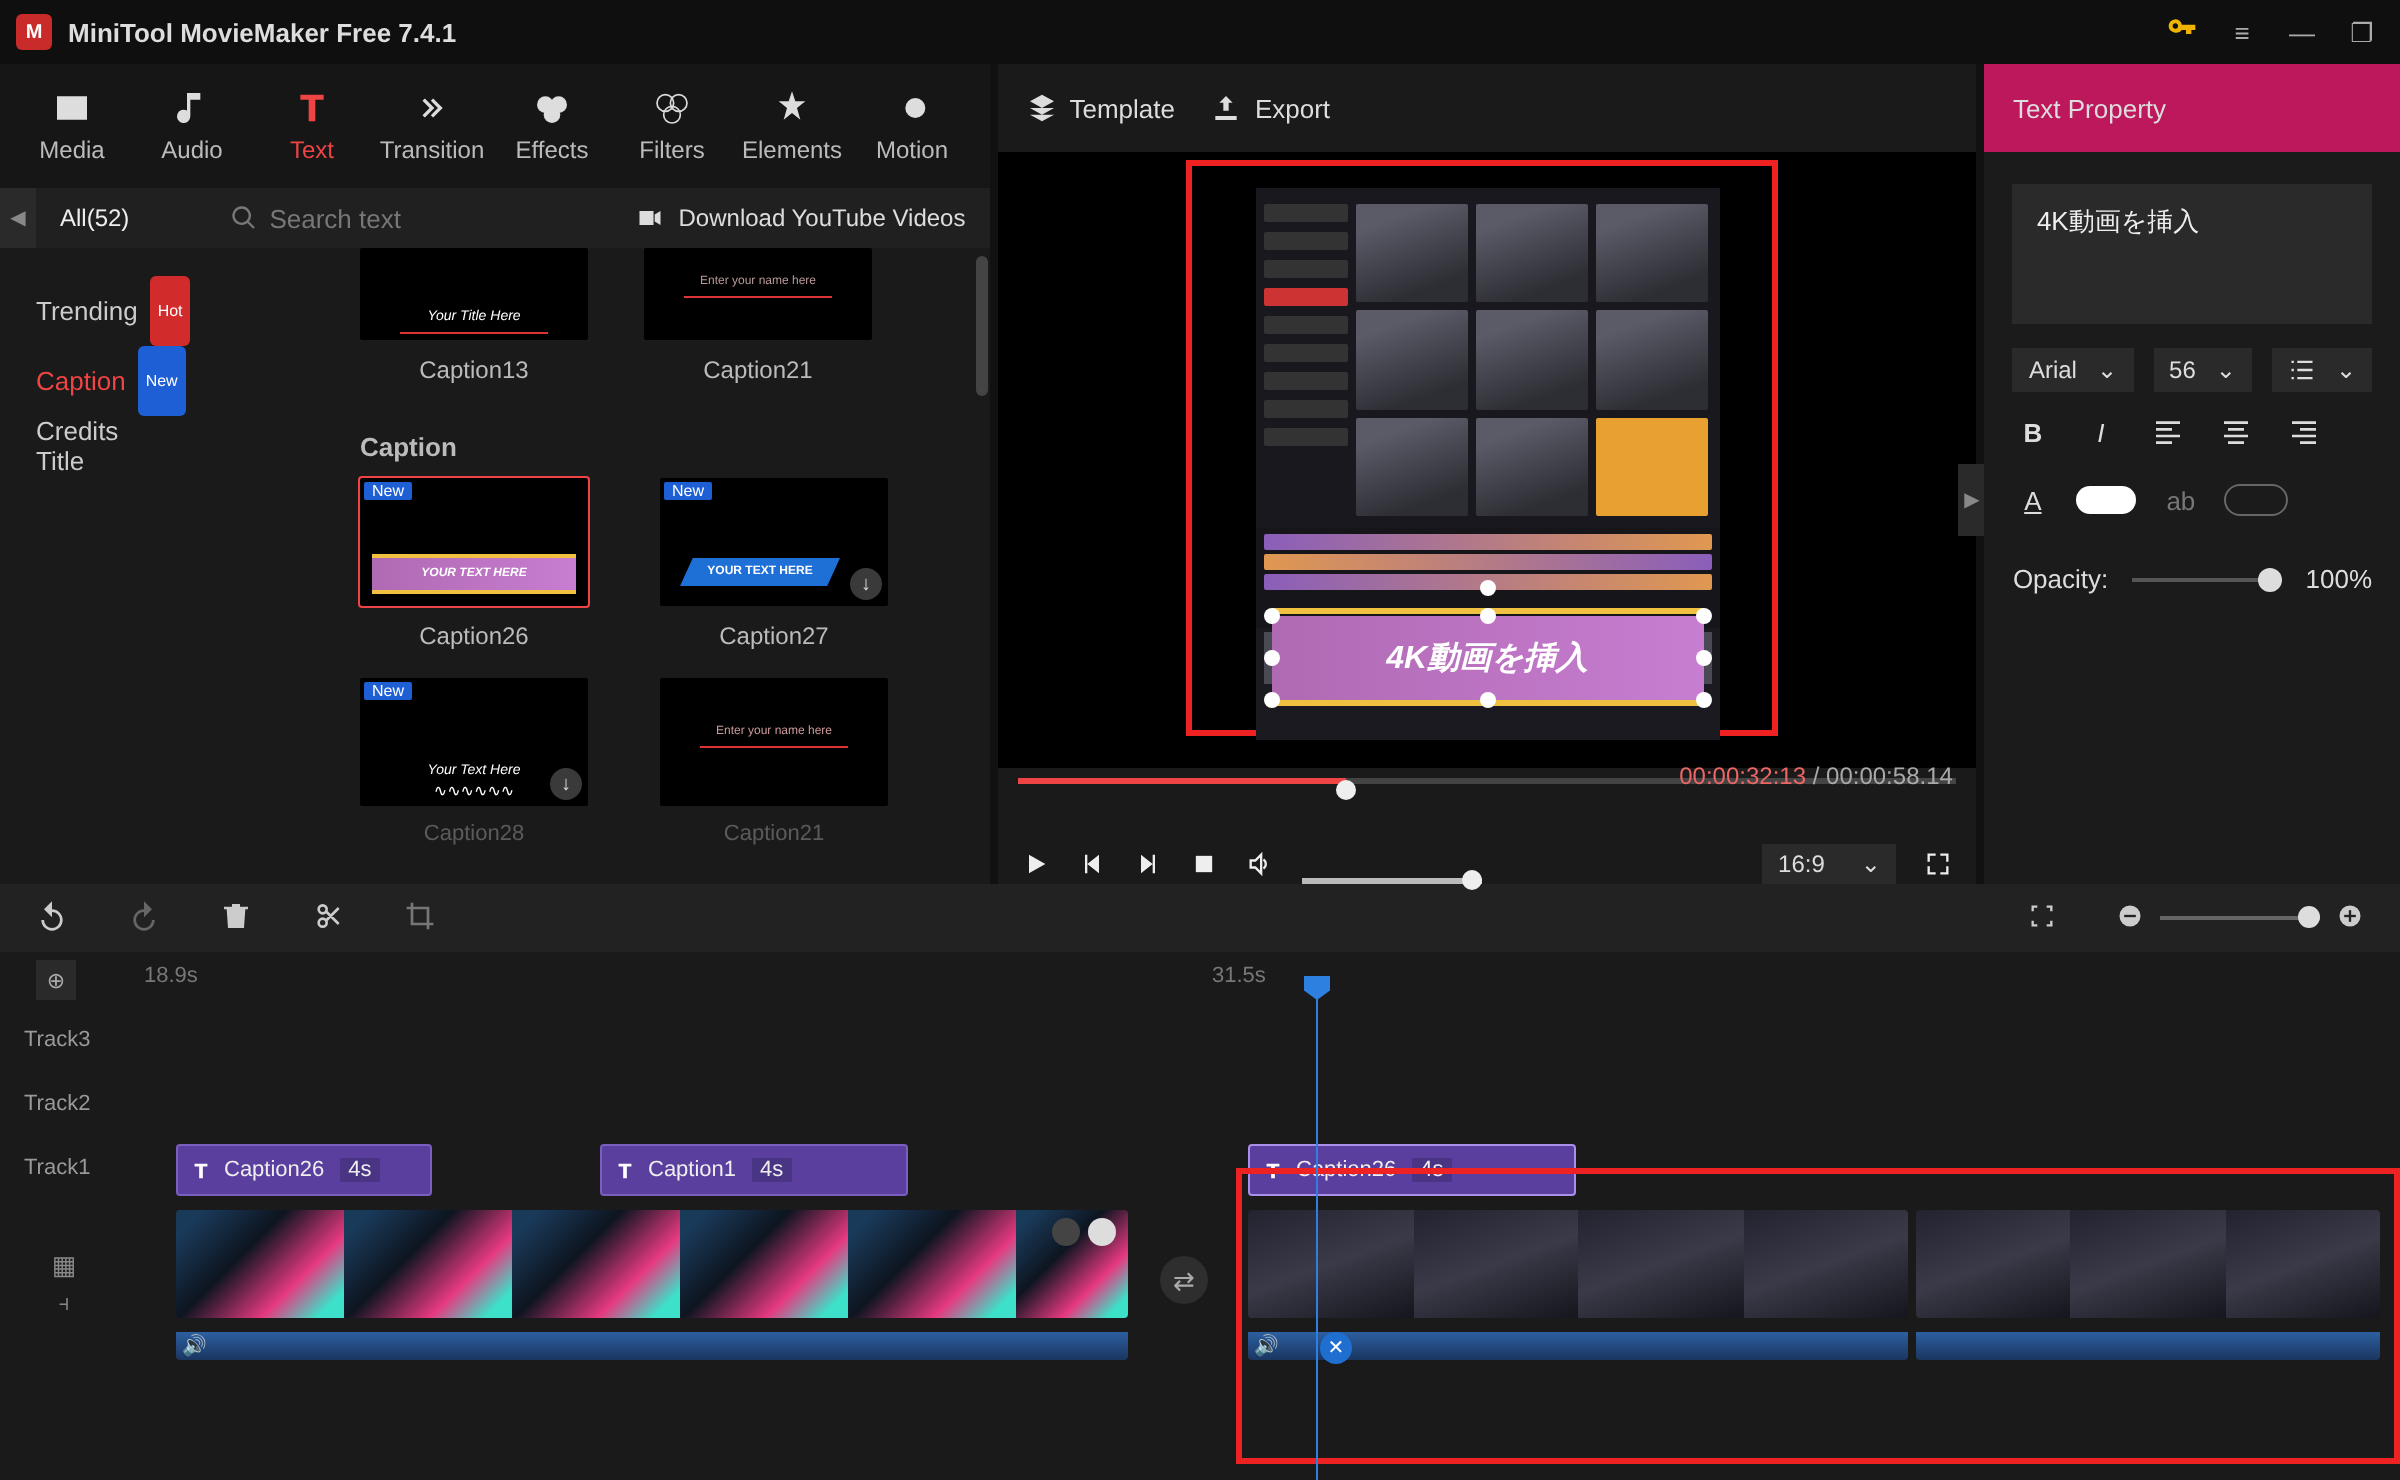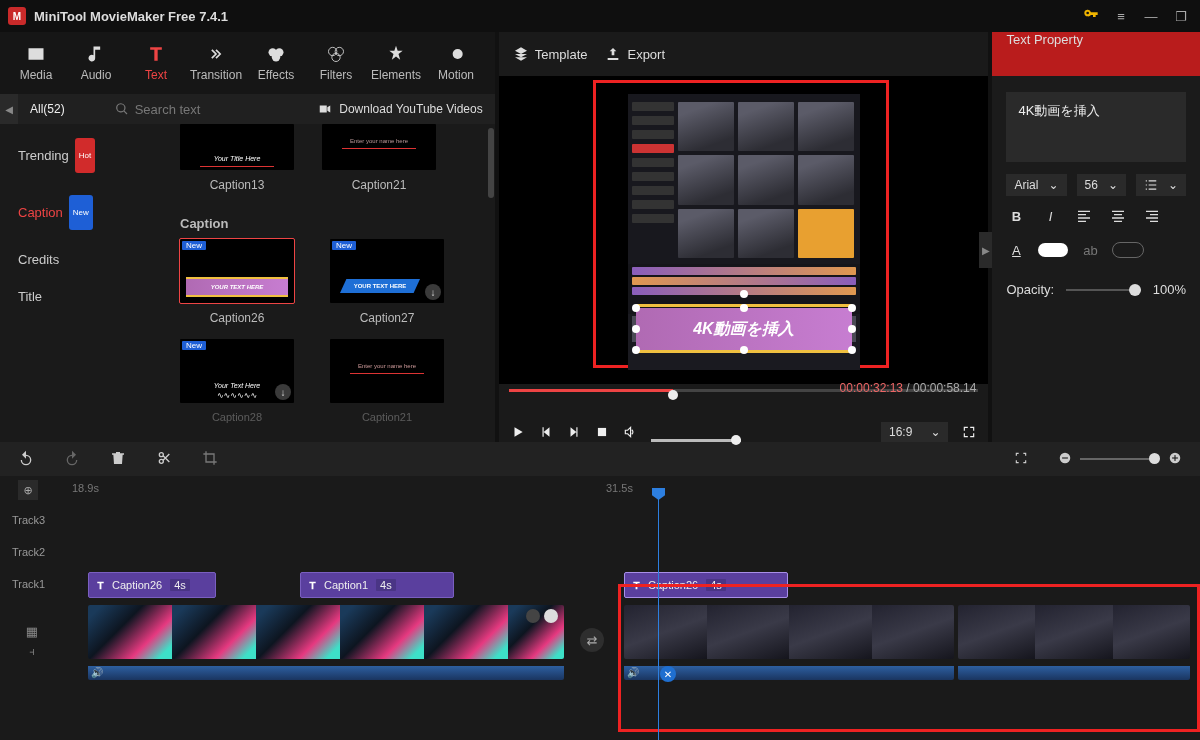--- a/index.html
+++ b/index.html
@@ -17,21 +17,21 @@
   .ribbon .tab{width:60px;display:flex;flex-direction:column;align-items:center;justify-content:center;gap:4px;color:#bbb;font-size:12px;cursor:pointer}
   .ribbon .tab svg{width:20px;height:20px;fill:#ddd}
   .ribbon .tab.active{color:#e44}
   .ribbon .tab.active svg{fill:#e44}
   .subbar{height:30px;background:#202020;display:flex;align-items:center;padding-right:12px;gap:10px}
   .side-toggle{width:18px;height:30px;background:#2a2a2a;display:flex;align-items:center;justify-content:center;color:#888;font-size:10px;cursor:pointer}
   .all-chip{font-size:12px;color:#eee;padding-left:2px}
   .search-box{margin-left:40px;display:flex;align-items:center;color:#777;gap:6px;flex:1}
   .dl-link{display:flex;align-items:center;gap:6px;color:#ddd;font-size:12px;cursor:pointer}
   .browser-body{flex:1;display:flex;background:#1a1a1a;overflow:hidden}
-  .cats{width:140px;padding:14px 0 0 18px;display:flex;flex-direction:column;gap:22px;font-size:13px}
+  .cats{width:140px;padding:14px 0 0 18px;display:flex;flex-direction:column;font-size:13px}
   .cats .cat{display:flex;align-items:center;gap:6px;cursor:pointer;color:#ccc}
   .cats .cat.active{color:#e44}
   .badge{font-size:8px;padding:13px 4px;border-radius:3px;color:#fff}
   .badge.hot{background:#d12b2b}
   .badge.new{background:#1e5fd6}
   .grid-wrap{flex:1;overflow:hidden;position:relative;padding:0 8px}
   .vscroll{position:absolute;right:1px;top:4px;width:6px;height:70px;background:#444;border-radius:3px}
   .section-hdr{color:#bbb;font-weight:600;margin:92px 0 8px 14px}
   .cap-grid{display:flex;gap:36px;padding-left:14px}
   .cap-col{display:flex;flex-direction:column;align-items:center;gap:8px}
@@ -77,21 +77,21 @@
   .vol{width:90px;height:3px;background:#444;position:relative}
   .vol .knob{position:absolute;right:0;top:-4px;width:10px;height:10px;border-radius:50%;background:#eee}
   .vol .fill{height:100%;background:#bbb;width:100%}
   .controls .spc{flex:1}
   .time-cur{color:#e66}
   .time-dur{color:#aaa}
   .ratio-dd{background:#2a2a2a;padding:3px 8px;display:flex;align-items:center;gap:18px;font-size:12px;cursor:pointer}
   .fs-btn{cursor:pointer}
 
   .col-right{flex:1;display:flex;flex-direction:column}
-  .tp-bar{height:44px;display:flex;align-items:flex-start;padding:0 14px;background:#b91c1c;color:#ddd}
+  .tp-bar{height:44px;display:flex;align-items:center;padding:0 14px;background:#be185d;color:#ddd}
   .tp-sub{height:30px;background:#222;padding:0 14px;display:flex;align-items:center;color:#bbb;font-size:12px}
   .text-input{margin:16px 14px 0;background:#2a2a2a;height:50px;padding:10px 12px;color:#eee;font-size:13px}
   .fmt-row{display:flex;gap:10px;padding:12px 14px 0;align-items:center}
   .dd{background:#2a2a2a;padding:4px 8px;display:flex;align-items:center;gap:10px;font-size:12px;cursor:pointer}
   .fmt-row2{display:flex;gap:14px;padding:10px 14px 0}
   .fmt-icn{width:20px;height:20px;display:flex;align-items:center;justify-content:center;color:#ddd;cursor:pointer}
   .fmt-row3{display:flex;gap:12px;padding:14px 14px 0;align-items:center}
   .color-pill{width:30px;height:14px;border-radius:8px}
   .opacity-row{display:flex;align-items:center;padding:22px 14px 0;gap:12px}
   .opline{flex:1;height:2px;background:#555;position:relative}

